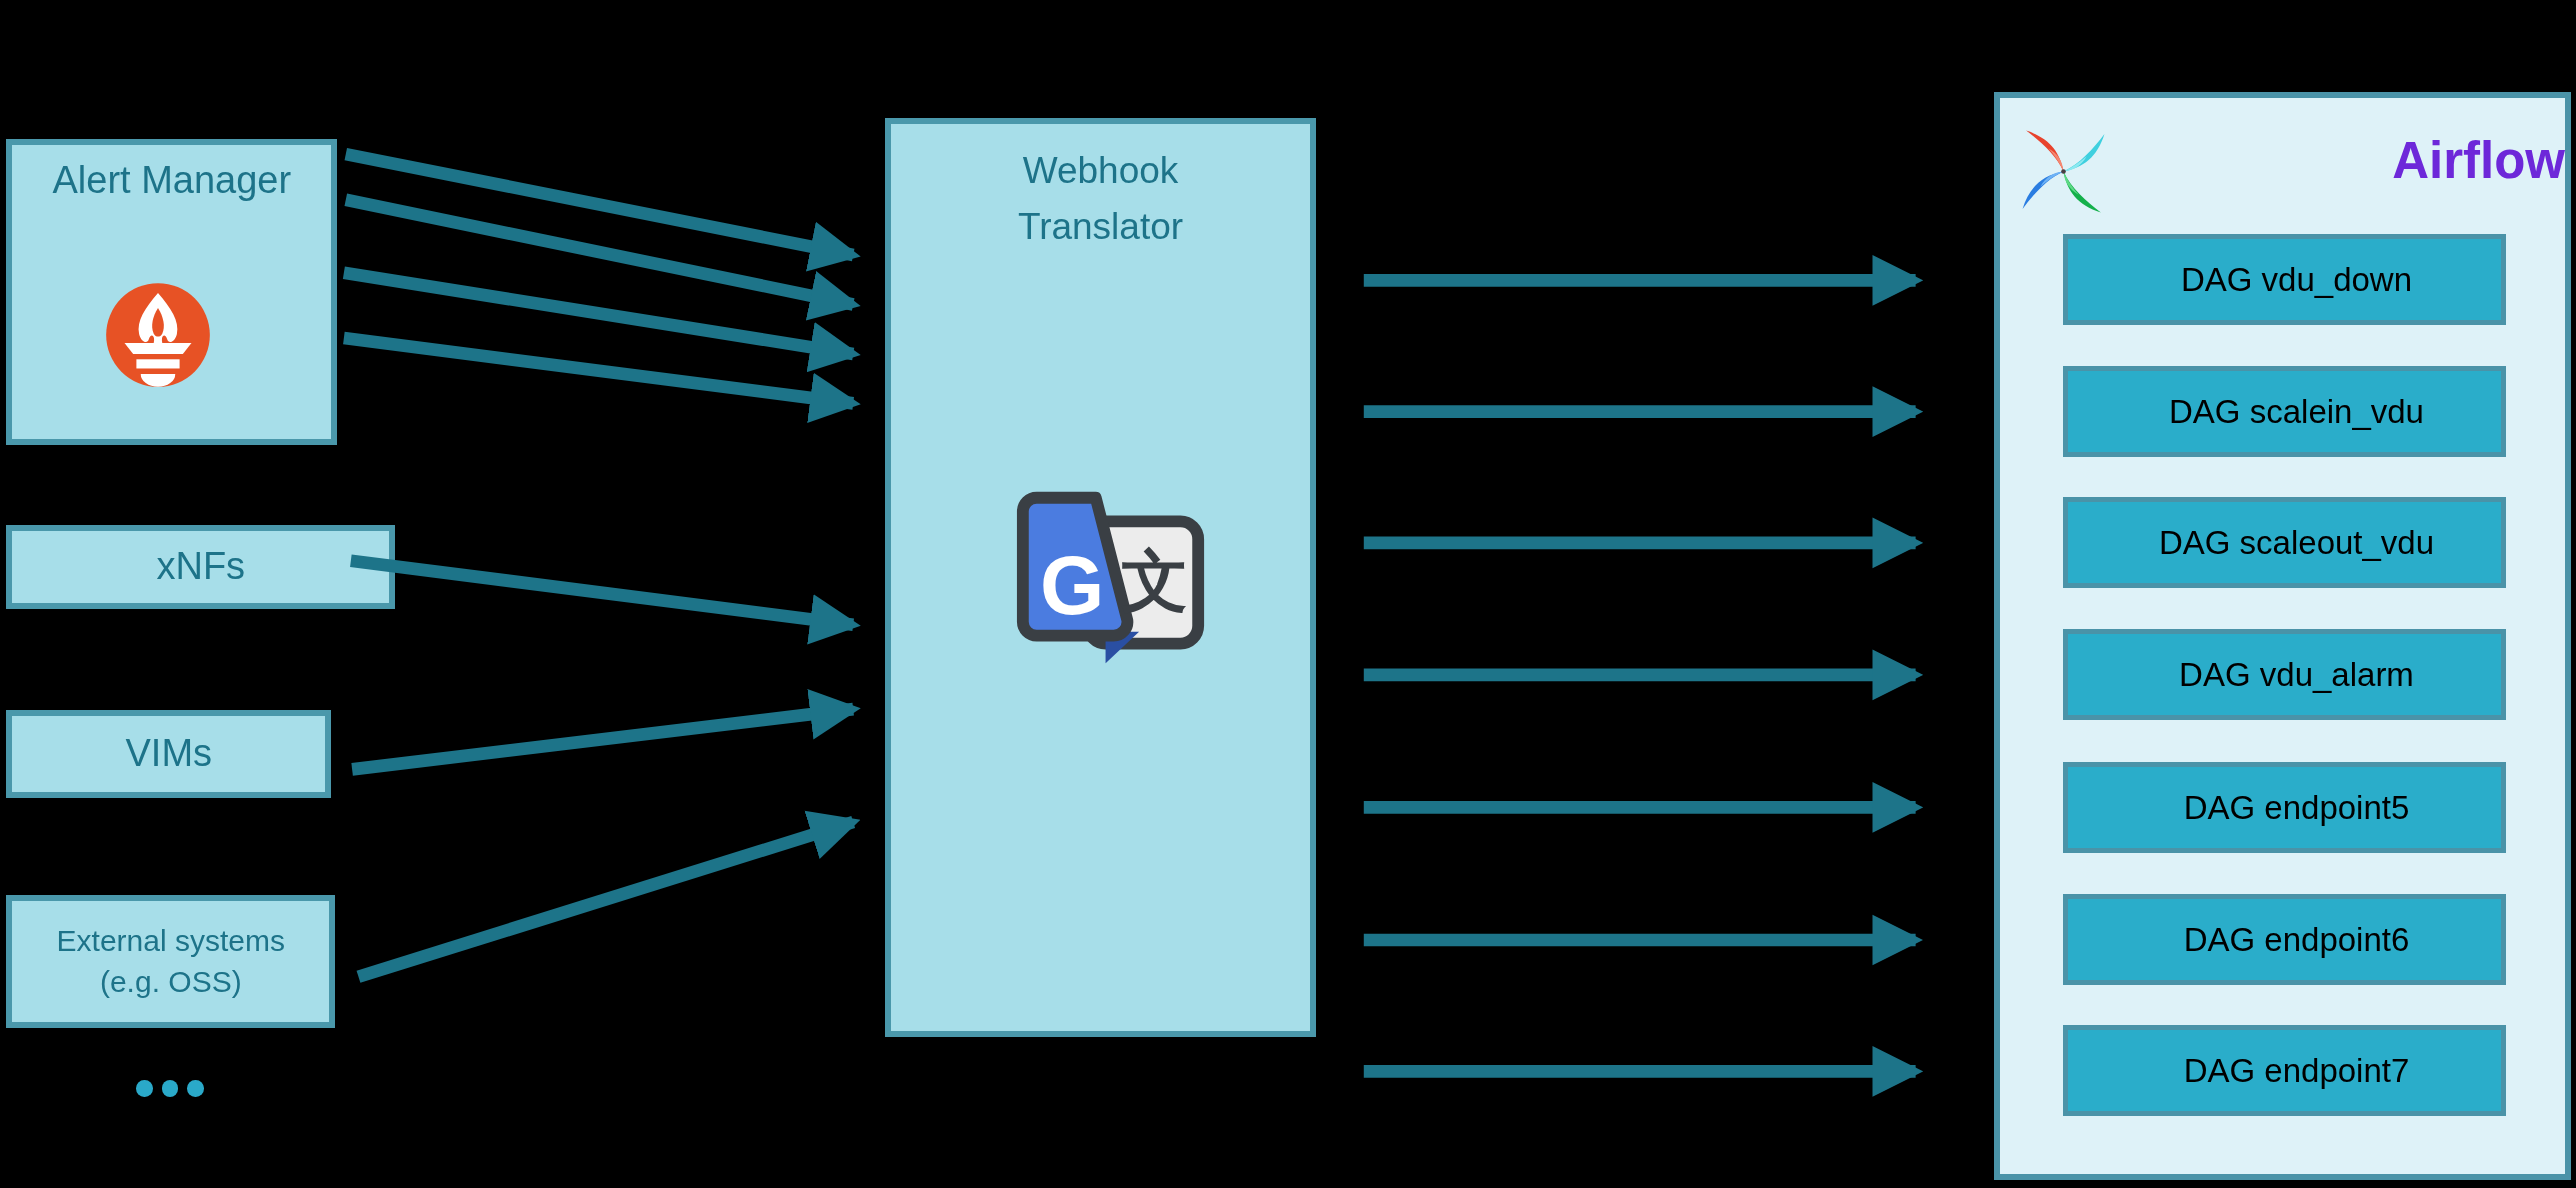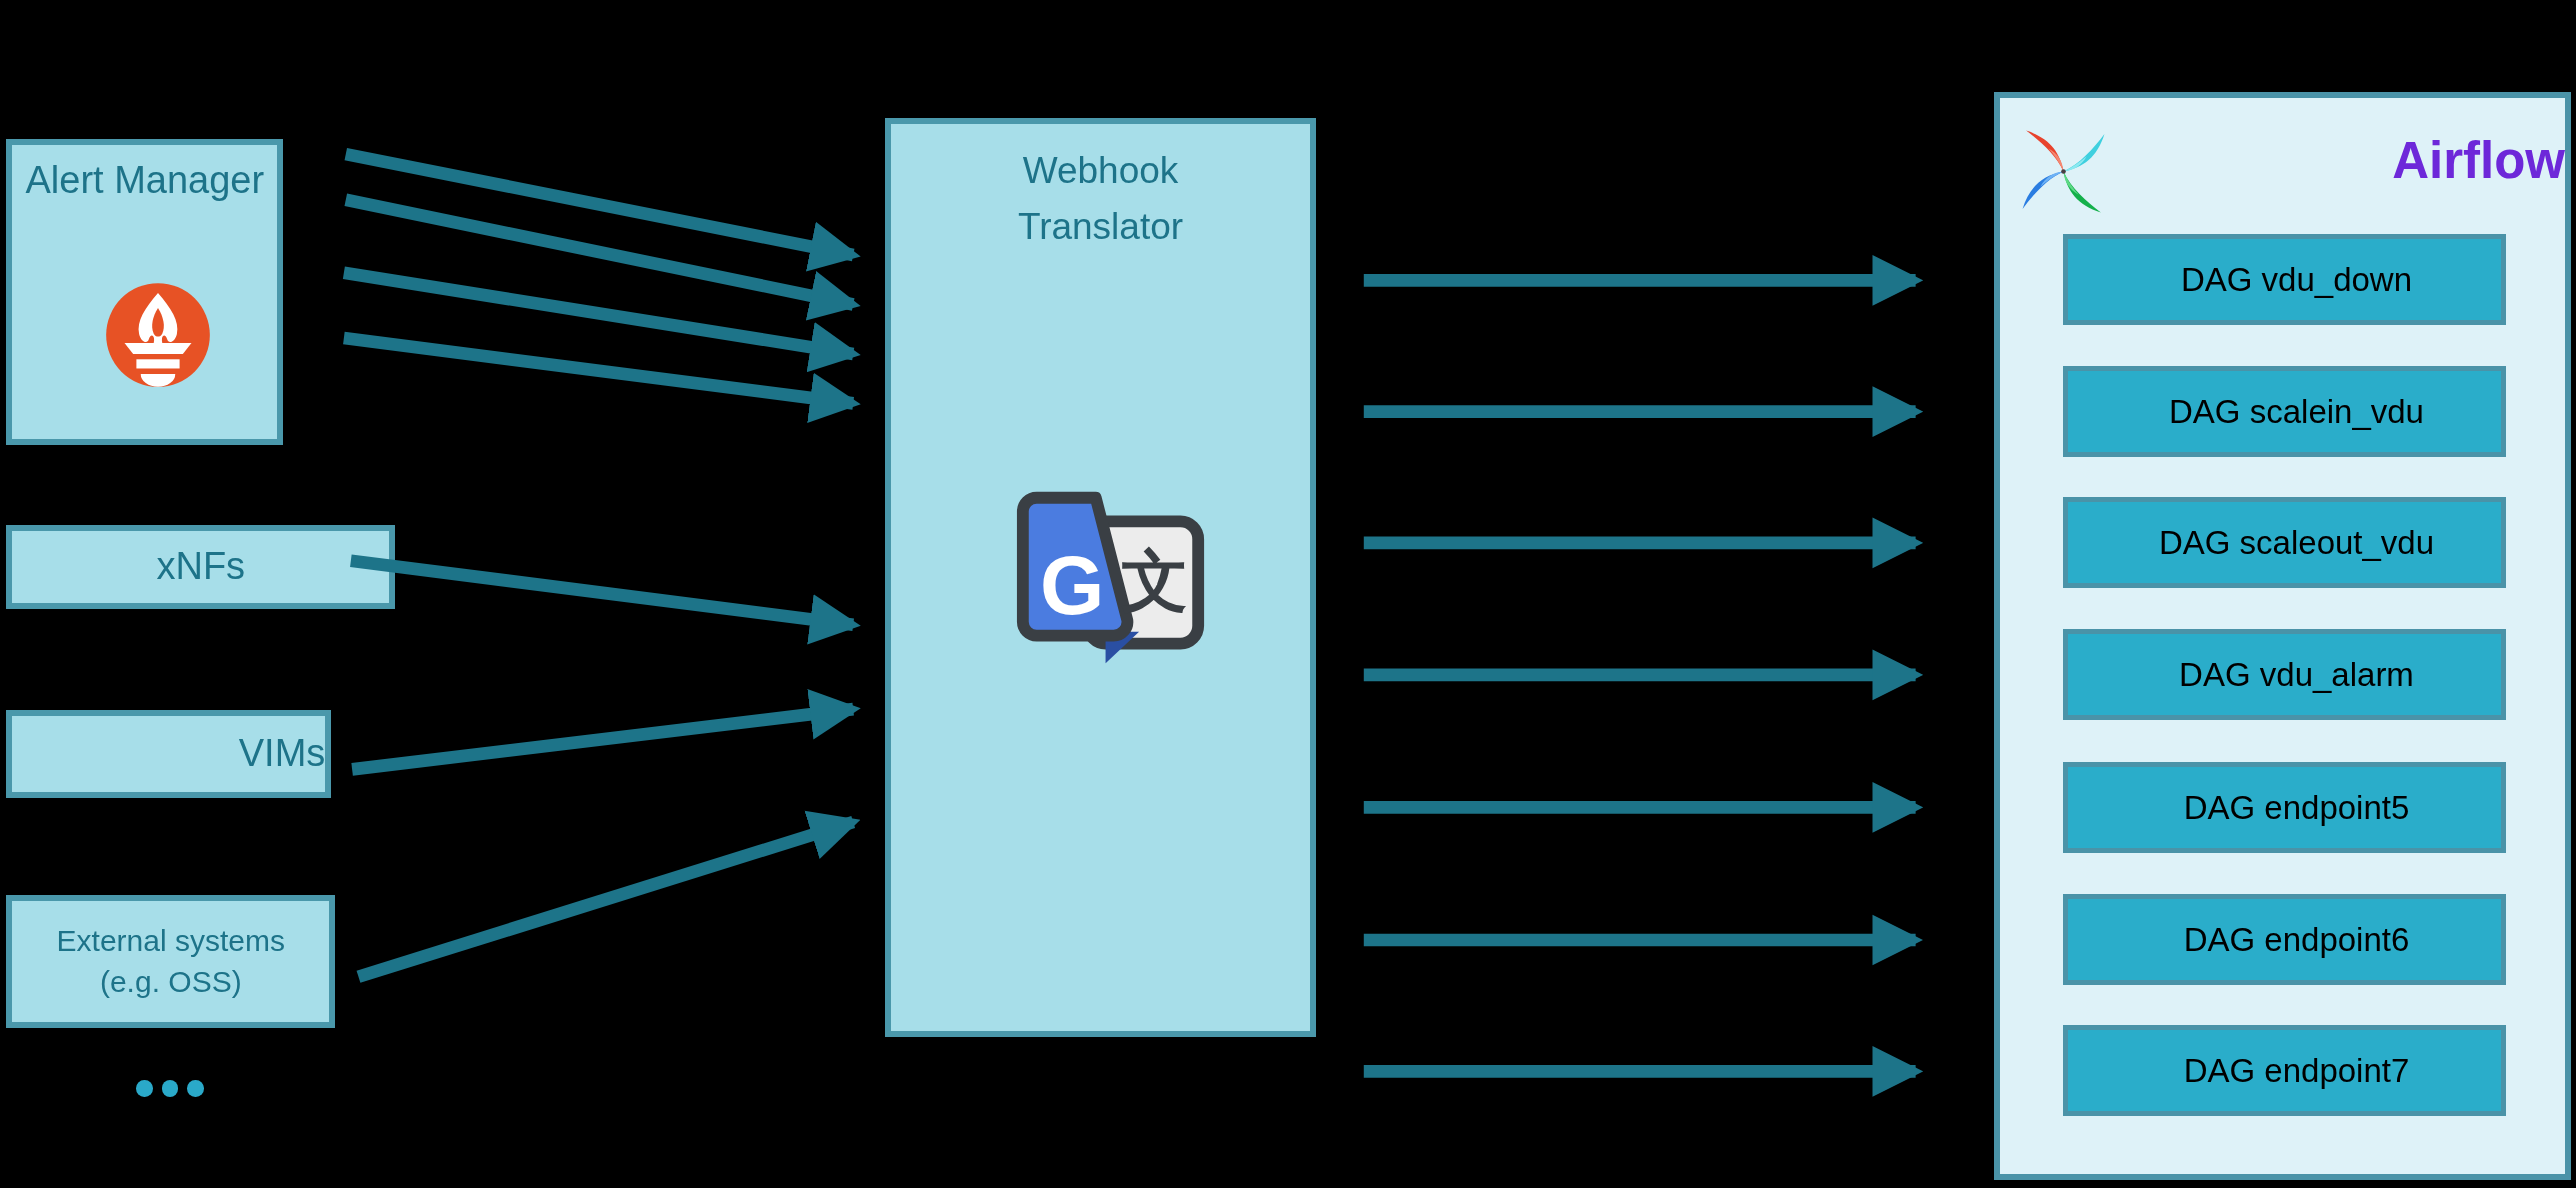--- a/index.html
+++ b/index.html
@@ -1,23 +1,23 @@
 <!DOCTYPE html>
 <html style="font-size:10px"><head>
 <meta charset="utf-8">
 <style>
   html,body{margin:0;padding:0;background:#000;}
   .canvas{position:relative;width:2576px;height:1188px;background:#000;overflow:hidden;
           font-family:"Liberation Sans",sans-serif;}
   .src-box{position:absolute;box-sizing:border-box;background:#a7dee9;border:6.3px solid #4a98ab;
            color:#1d7389;display:flex;align-items:center;justify-content:center;text-align:center;}
   .src-label{font-size:38px;line-height:1.15;}
-  .am-box{left:6.3px;top:139px;width:277px;height:306px;align-items:flex-start;padding-top:14px;}
+  .am-box{left:6.3px;top:139px;width:331px;height:306px;align-items:flex-start;padding-top:14px;}
   .xnfs-box{left:6.3px;top:525px;width:389px;height:84px;}
-  .vims-box{left:6.3px;top:710px;width:325px;height:88px;justify-content:flex-end;}
+  .vims-box{left:6.3px;top:710px;width:325px;height:88px;}
   .ext-box{left:6.3px;top:895px;width:329px;height:133px;}
   .ext-box .src-label{font-size:30px;line-height:1.35;}
   .prom-icon{position:absolute;left:92px;top:136px;width:108px;height:108px;}
   .dots{position:absolute;left:136px;top:1080px;display:flex;gap:9px;}
   .dot{width:16.5px;height:16.5px;border-radius:50%;background:#2aa9c9;}
   .webhook-box{position:absolute;box-sizing:border-box;left:885px;top:118px;width:431px;height:919px;
                background:#a7dee9;border:6.3px solid #4a98ab;color:#1d7389;}
   .webhook-title{margin-top:19px;text-align:center;font-size:37px;line-height:1.5;}
   .gt-icon{position:absolute;left:122px;top:358px;width:197px;height:197px;}
   .airflow-box{position:absolute;box-sizing:border-box;left:1994px;top:92px;width:577px;height:1088px;

